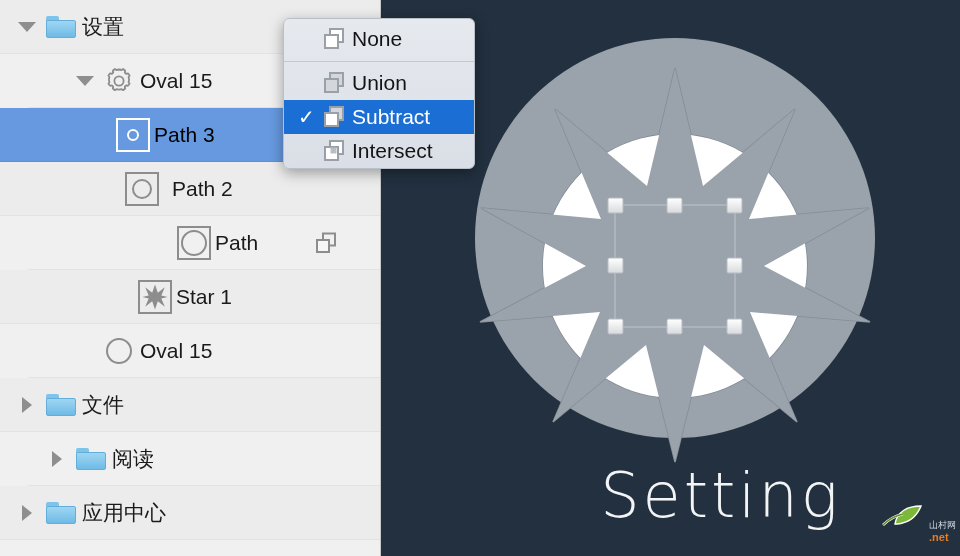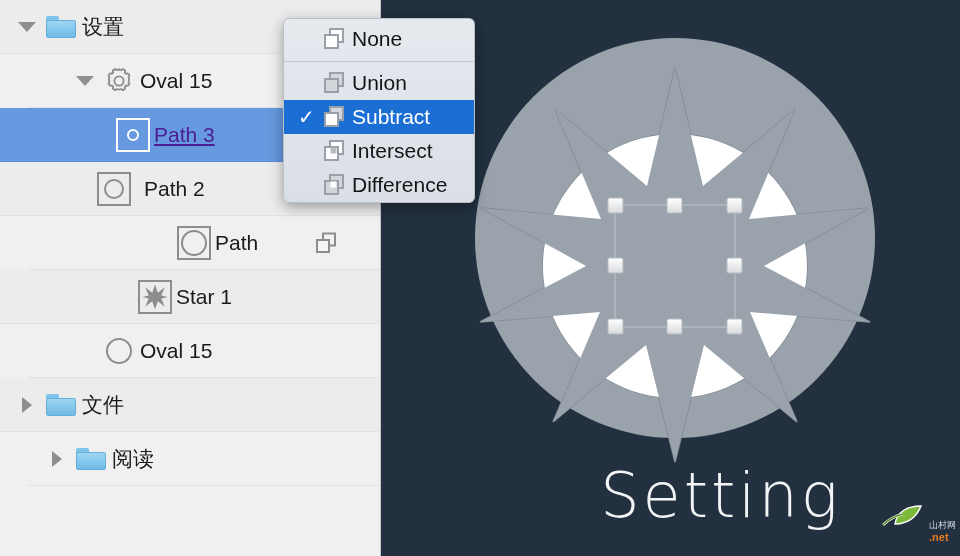--- a/index.html
+++ b/index.html
@@ -70,21 +70,21 @@
     position: relative;
     height: 54px;
     display: flex;
     align-items: center;
     border-bottom: 1px solid #e2e2e2;
     font-size: 21px;
     color: #1a1a1a;
   }
   .row.alt  { background: #ececec; }
   .row.plain{ background: #f0f0f0; margin-left: 28px; }
-  .row.sel  { background: #6699df; color: #4c1d95; border-bottom-color: #5b8fd6; text-decoration: underline; }
+  .row.sel  { background: #6699df; color: #000000; border-bottom-color: #5b8fd6; }
 
   .tw { width: 26px; flex: none; display: flex; align-items: center;
         justify-content: center; }
   .tri-down { width: 0; height: 0; border-left: 9px solid transparent;
               border-right: 9px solid transparent; border-top: 10px solid #8e8e8e; }
   .tri-right { width: 0; height: 0; border-top: 8px solid transparent;
                border-bottom: 8px solid transparent; border-left: 10px solid #8e8e8e; }
 
   .icon-slot { width: 42px; flex: none; display: flex; align-items: center;
                justify-content: center; }
@@ -233,21 +233,21 @@
       </div>
       <div class="row sel" style="padding-left: 86px;">
         <span class="tw"></span>
         <span class="icon-slot">
           <span class="thumb">
             <span class="circle-sm"></span>
           </span>
         </span>
         <span class="label">Path 3</span>
       </div>
-      <div class="row alt" style="padding-left: 58px; gap: 9px;">
+      <div class="row alt" style="padding-left: 86px; gap: 9px;">
         <span class="tw"></span>
         <span class="icon-slot">
           <span class="thumb">
             <span class="circle-md"></span>
           </span>
         </span>
         <span class="label">Path 2</span>
       </div>
       <div class="row plain" style="padding-left: 119px;">
         <span class="tw"></span>
@@ -296,20 +296,32 @@
         <span class="tw">
           <span class="tri-right"></span>
         </span>
         <span class="icon-slot">
           <span class="folder">
             <span class="tab"></span>
             <span class="body"></span>
           </span>
         </span>
         <span class="label">阅读</span>
+      </div>
+      <div class="row alt" style="padding-left: 14px;">
+        <span class="tw">
+          <span class="tri-right"></span>
+        </span>
+        <span class="icon-slot">
+          <span class="folder">
+            <span class="tab"></span>
+            <span class="body"></span>
+          </span>
+        </span>
+        <span class="label">应用中心</span>
       </div>
     </div>
 
   <div id="menu">
       <div class="mi first">
         <span class="check"></span>
         <span class="bi">
           <svg width="24" height="24" viewBox="0 0 24 24">
             <rect x="8" y="2" width="13" height="13" fill="#ffffff" stroke="#9aa0a8" stroke-width="2"></rect>
             <rect x="3" y="8" width="13" height="13" fill="#ffffff" stroke="#9aa0a8" stroke-width="2"></rect>
@@ -342,26 +354,15 @@
         <span class="check"></span>
         <span class="bi">
           <svg width="24" height="24" viewBox="0 0 24 24">
             <rect x="8" y="2" width="13" height="13" fill="#ffffff" stroke="#9aa0a8" stroke-width="2"></rect>
             <rect x="3" y="8" width="13" height="13" fill="#ffffff" stroke="#9aa0a8" stroke-width="2"></rect>
             <rect x="8.5" y="8.5" width="6" height="6" fill="#b9bec5"></rect>
           </svg>
         </span>
         <span class="mlabel">Intersect</span>
       </div>
-      <div class="mi">
-        <span class="check"></span>
-        <span class="bi">
-          <svg width="24" height="24" viewBox="0 0 24 24">
-            <rect x="8" y="2" width="13" height="13" fill="#d3d7dc" stroke="#9aa0a8" stroke-width="2"></rect>
-            <rect x="3" y="8" width="13" height="13" fill="#d3d7dc" stroke="#9aa0a8" stroke-width="2"></rect>
-            <rect x="8.5" y="8.5" width="6" height="6" fill="#ffffff"></rect>
-          </svg>
-        </span>
-        <span class="mlabel">Difference</span>
-      </div>
     </div>
 
 </div>
 
 </body></html>

